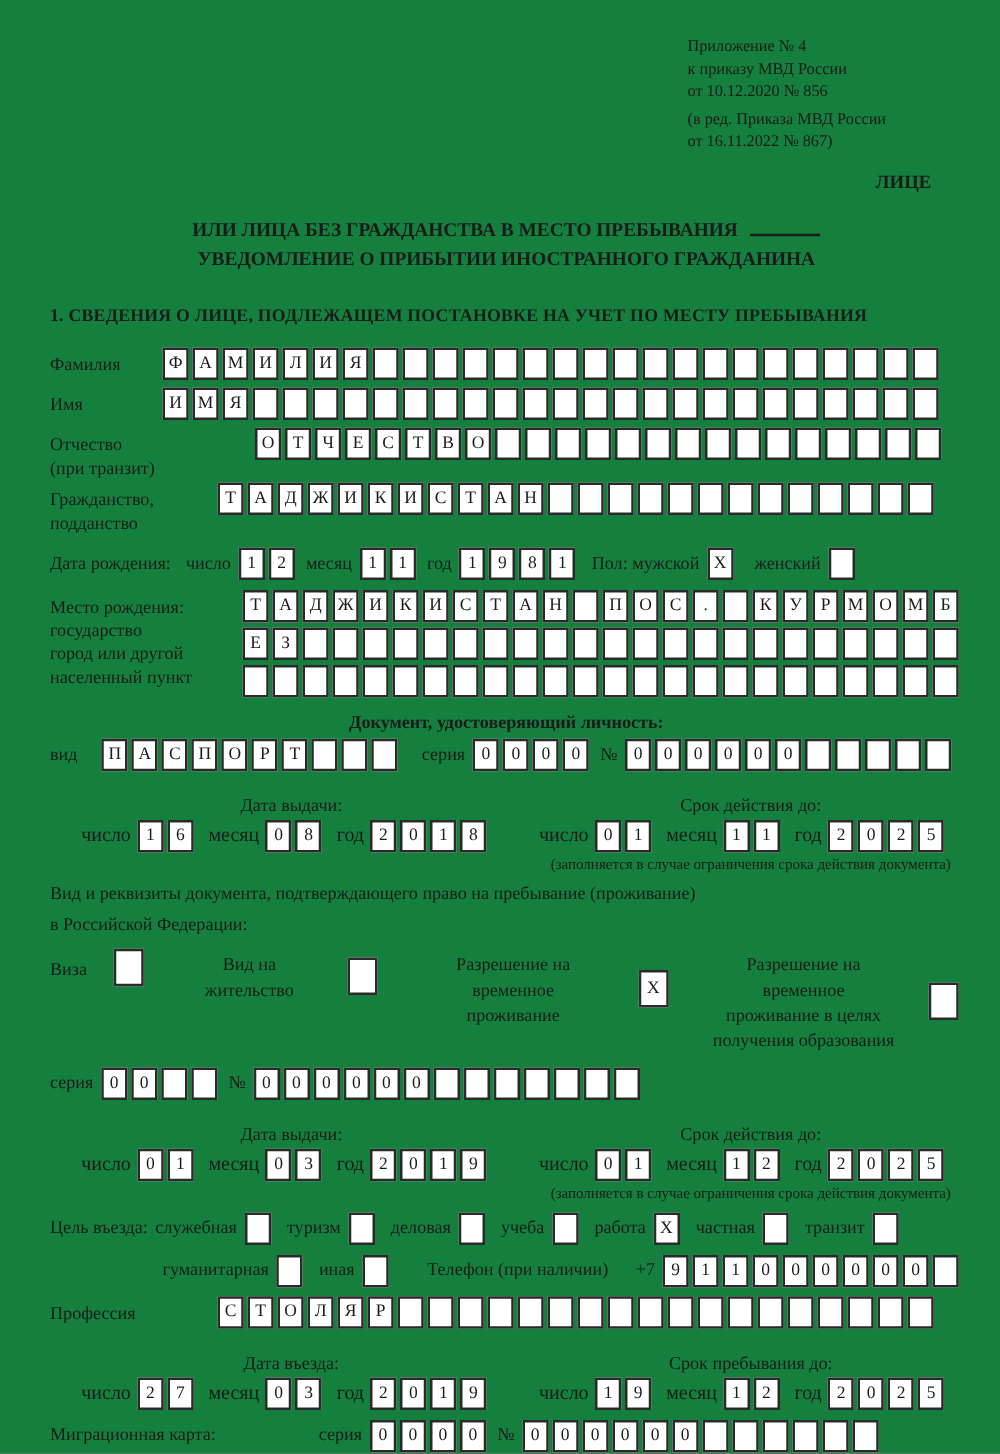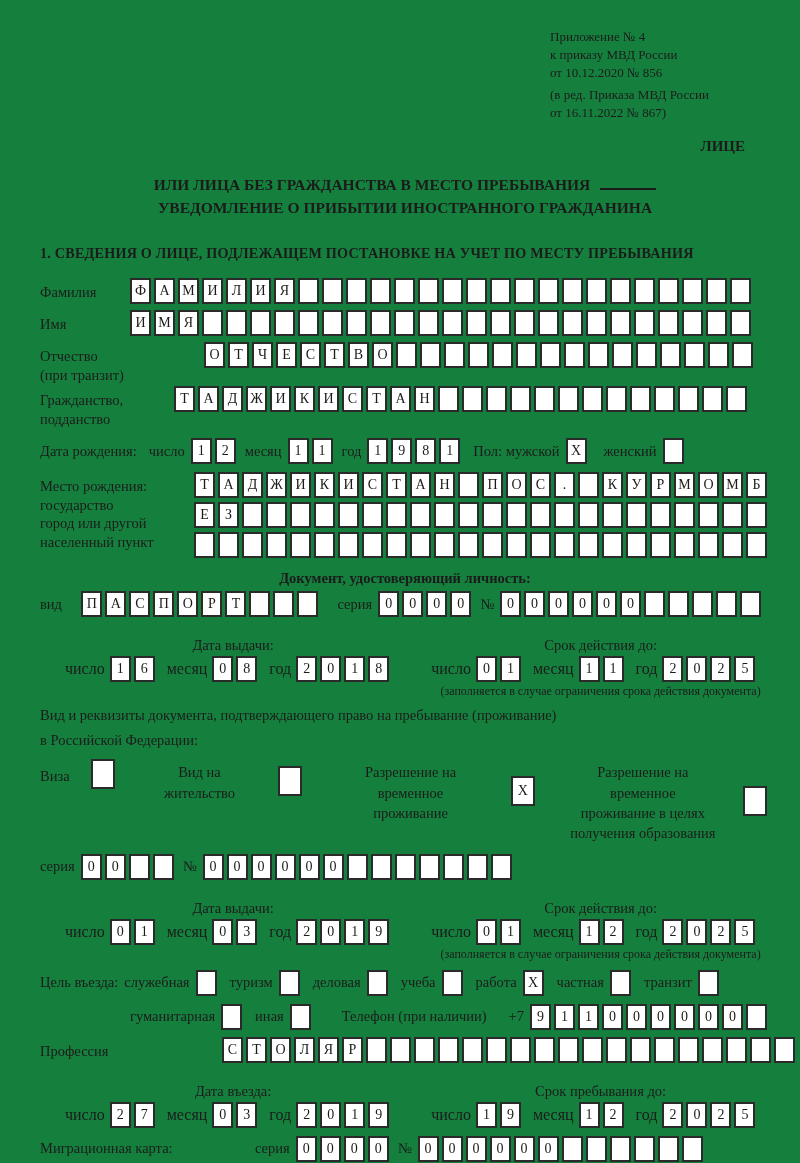--- a/index.html
+++ b/index.html
@@ -560,21 +560,21 @@
         <span class="cell">0</span>
         <span class="cell">0</span>
         <span class="cell">0</span>
         <span class="cell">0</span>
         <span class="cell">0</span>
         <span class="cell">0</span>
         <span class="cell"></span>
       </span>
   </div>
 
-  <div class="frow" style="margin-top:7px;gap:48px;">
+  <div class="frow" style="margin-top:7px;">
     <div class="flabel" style="width:134px;">Профессия</div>
     <div class="cells">
         <span class="cell">С</span>
         <span class="cell">Т</span>
         <span class="cell">О</span>
         <span class="cell">Л</span>
         <span class="cell">Я</span>
         <span class="cell">Р</span>
         <span class="cell"></span>
         <span class="cell"></span>

